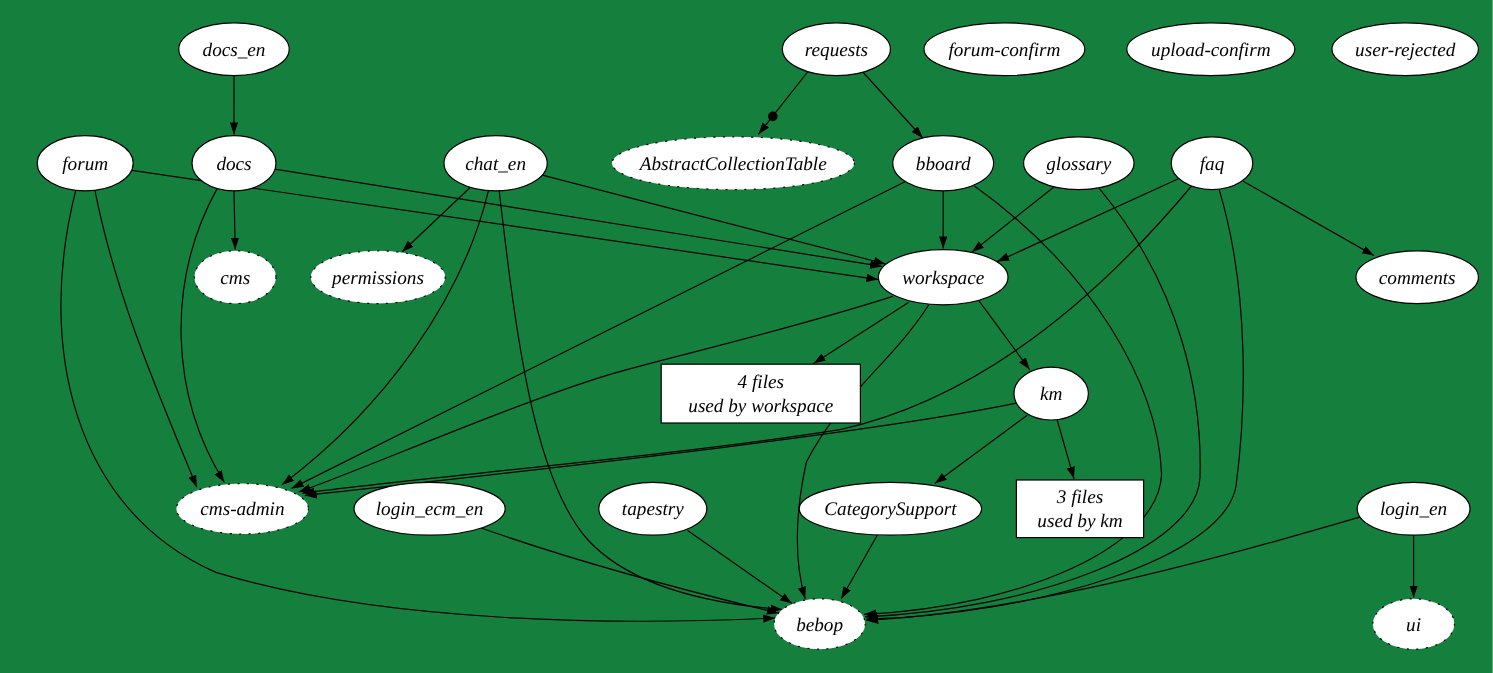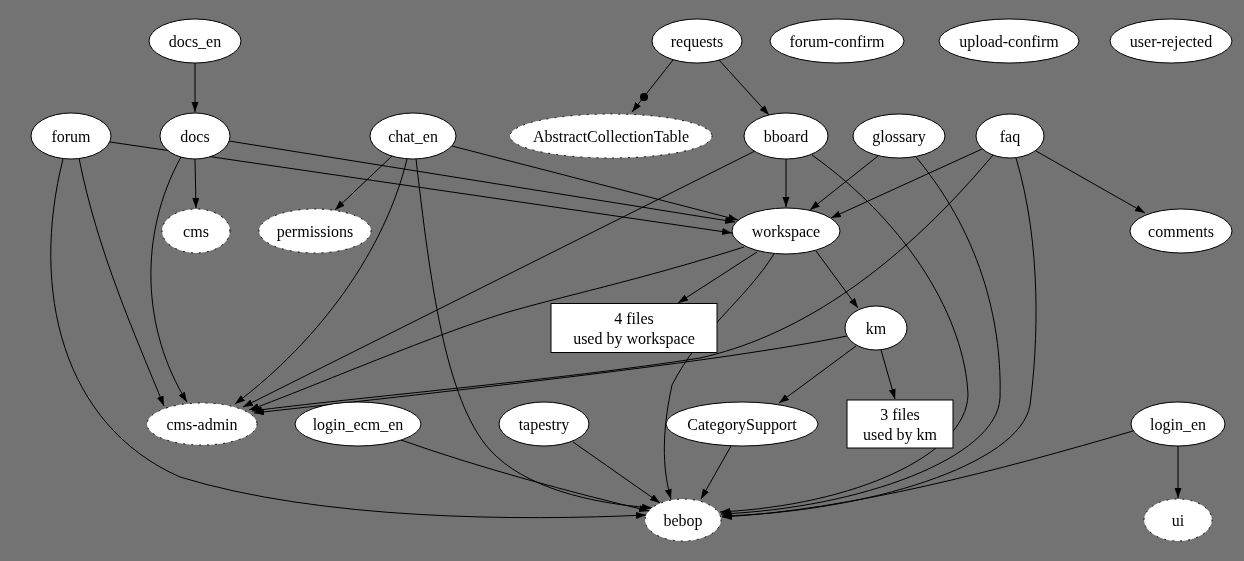--- a/index.html
+++ b/index.html
@@ -1,16 +1,16 @@
 <!DOCTYPE html>
 <html><head>
 <meta charset="utf-8">
 <style>
   html,body{margin:0;padding:0;background:#fff;}
-  #canvas{width:1244px;height:561px;position:relative;background:#737373;}
+  #canvas{width:1244px;height:561px;position:relative;background:#15803d;font-style:italic;}
   svg{display:block;}
   text{font-family:"Liberation Serif","DejaVu Serif",serif;font-size:16px;fill:#000;}
 </style>
 </head>
 <body>
 
 <div id="canvas">
   <svg id="graph" width="1244" height="561" viewBox="0 0 1244 561" xmlns="http://www.w3.org/2000/svg">
     <defs>
       <marker id="arrow" markerWidth="12" markerHeight="9" refX="10" refY="3.5" orient="auto" markerUnits="userSpaceOnUse">

